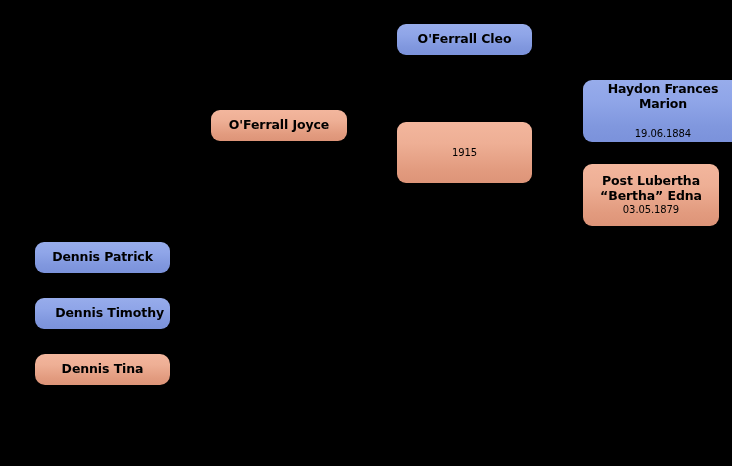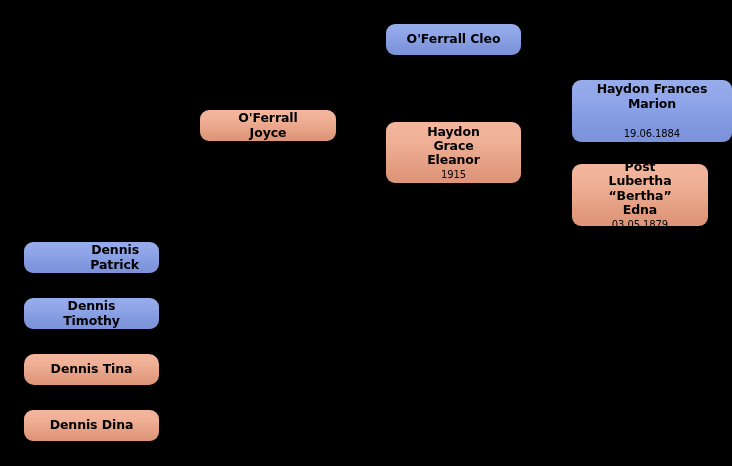--- a/index.html
+++ b/index.html
@@ -22,23 +22,24 @@
   .node {
     position: absolute;
     box-sizing: border-box;
     border-radius: 9px;
     display: flex;
     flex-direction: column;
     align-items: center;
     justify-content: center;
     text-align: center;
     color: #000000;
-    padding: 2px 20px;
+    padding: 2px 6px;
     line-height: 1.15;
     box-shadow: 0 1px 2px rgba(0,0,0,0.9);
+    margin-left: 11px;
   }
   .node.blue {
     background: linear-gradient(to bottom, #97ACEB 0%, #8FA5E8 35%, #8097DE 75%, #7B92DB 100%);
   }
   .node.salmon {
     background: linear-gradient(to bottom, #F3B69D 0%, #EEAF95 35%, #E29B7F 78%, #DD9478 100%);
   }
   .node .name {
     font-weight: bold;
     font-size: 12.5px;
@@ -64,34 +65,29 @@
     </div>
     <div class="node blue" style="left: 572px; top: 80px; width: 160px; height: 62px; gap: 16px;">
       <div class="name">Haydon Frances
 Marion</div>
       <div class="date">19.06.1884</div>
     </div>
     <div class="node salmon" style="left: 200px; top: 110px; width: 136px; height: 31px;">
       <div class="name">O'Ferrall Joyce</div>
     </div>
     <div class="node salmon" style="left: 386px; top: 122px; width: 135px; height: 61px;">
-      <div class="name">Haydon Grace
-Eleanor</div>
       <div class="date">1915</div>
     </div>
     <div class="node salmon" style="left: 572px; top: 164px; width: 136px; height: 62px;">
       <div class="name">Post Lubertha
 “Bertha” Edna</div>
       <div class="date">03.05.1879</div>
     </div>
     <div class="node blue" style="left: 24px; top: 242px; width: 135px; height: 31px; text-align: right;">
       <div class="name">Dennis Patrick</div>
     </div>
-    <div class="node blue" style="left: 24px; top: 298px; width: 135px; height: 31px;">
+    <div class="node blue" style="left: 24px; top: 298px; width: 135px; height: 31px; align-items: flex-end;">
       <div class="name">Dennis Timothy</div>
     </div>
     <div class="node salmon" style="left: 24px; top: 354px; width: 135px; height: 31px; border-radius: 10px;">
       <div class="name">Dennis Tina</div>
     </div>
-    <div class="node salmon" style="left: 24px; top: 410px; width: 135px; height: 31px;">
-      <div class="name">Dennis Dina</div>
-    </div>
   </div>
 
 </body></html>

